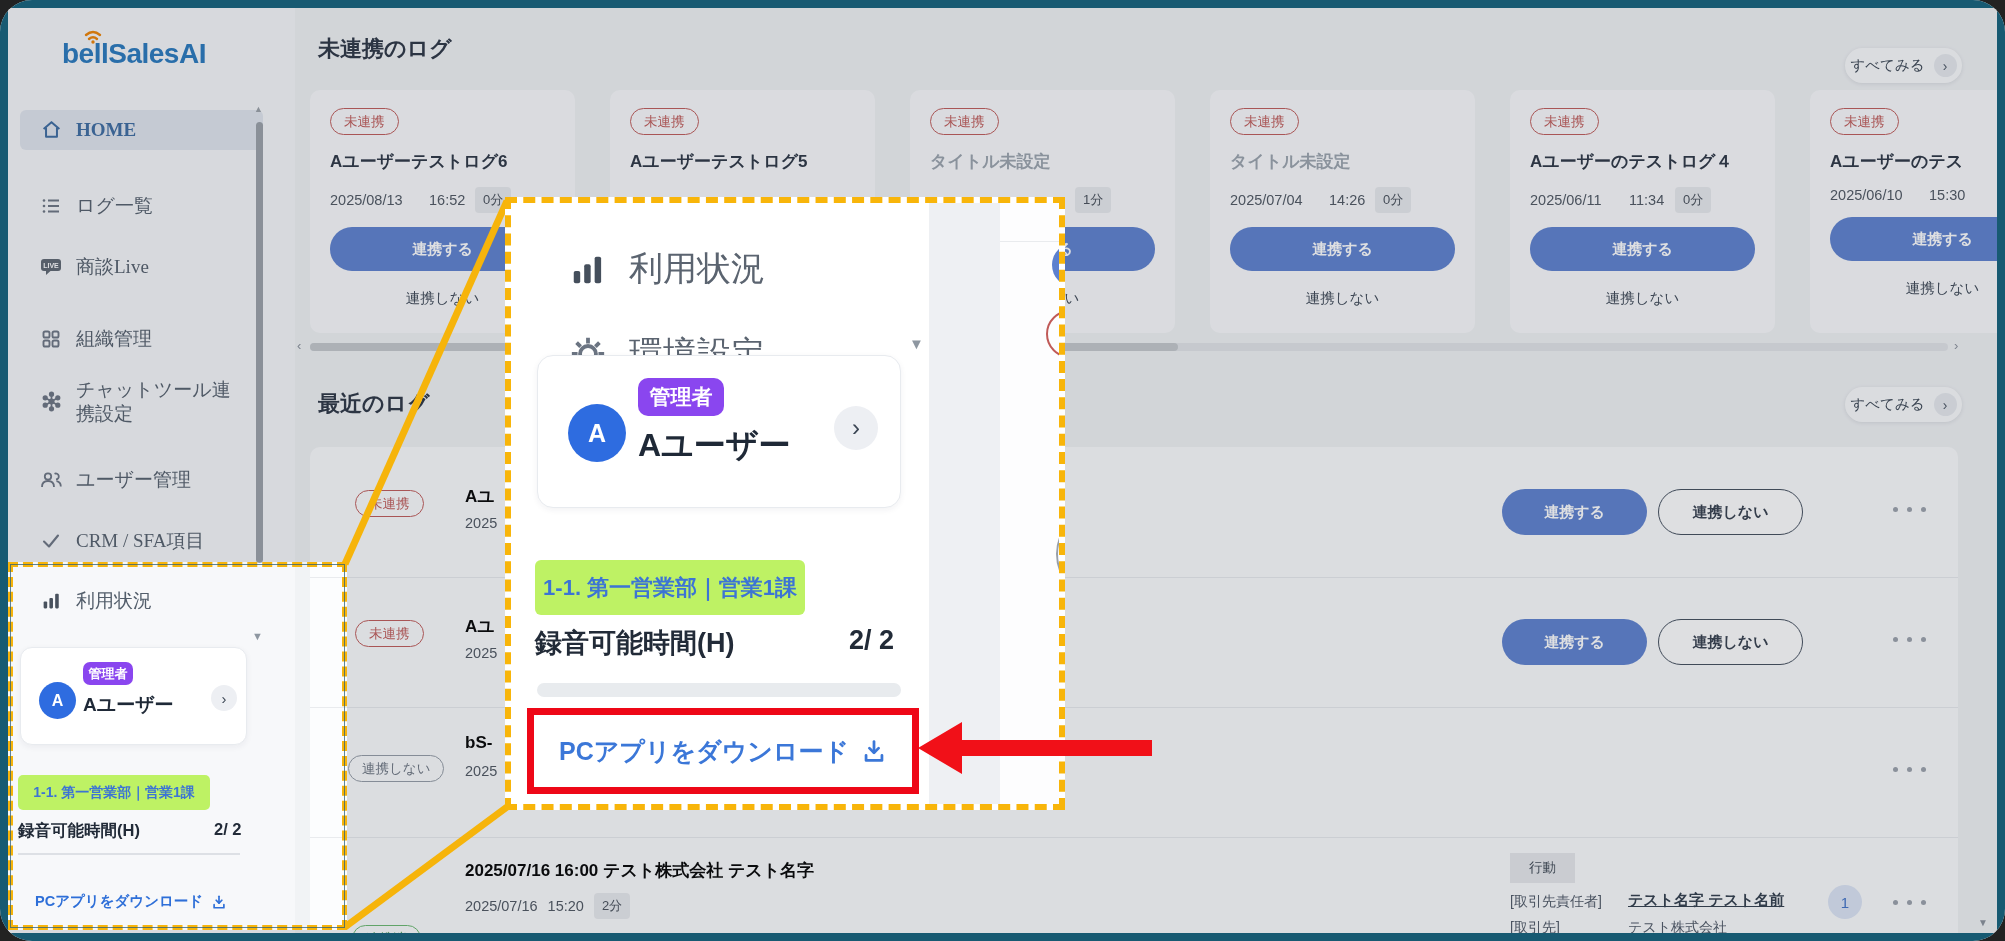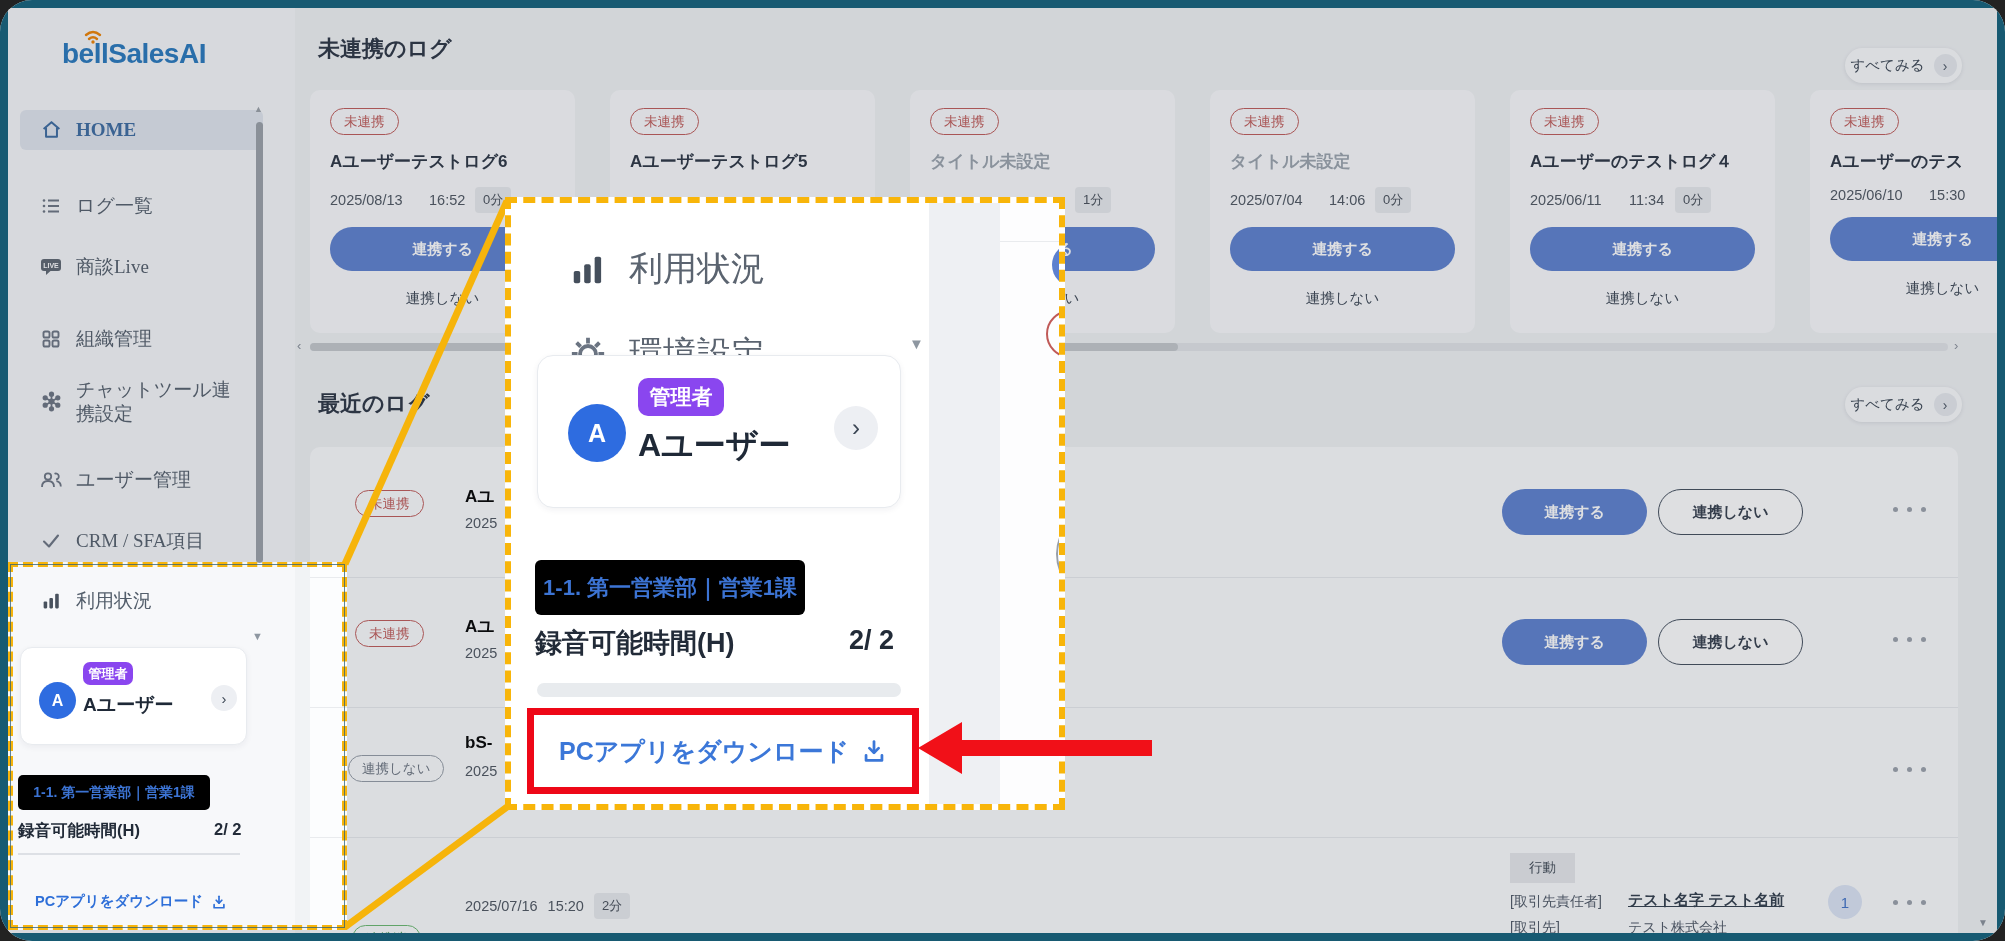--- a/index.html
+++ b/index.html
@@ -21,21 +21,21 @@
   .wrap2{width:160px;}
   .sb-scroll{position:absolute;left:248px;top:114px;width:7px;height:441px;background:#9aa1a8;border-radius:4px;}
   .sb-up{position:absolute;left:246px;top:96px;font-size:9px;color:#9aa1a8;}
   .caret-sm{font-size:11px;color:#8e97a1;}
 
   .ucard{background:#fff;border:1px solid #e8ebef;border-radius:12px;box-shadow:0 2px 6px rgba(30,40,60,.06);}
   .avatar{border-radius:50%;background:#2e6ce0;color:#fff;font-weight:bold;display:flex;align-items:center;justify-content:center;}
   .rolebadge{background:#8a46ef;color:#fff;border-radius:7px;display:flex;align-items:center;justify-content:center;font-weight:bold;}
   .uname{font-weight:bold;color:#1f2937;}
   .chevcirc{background:#edeff3;border-radius:50%;color:#3c4654;display:flex;align-items:center;justify-content:center;cursor:pointer;}
-  .teamchip{background:#000000;border-radius:5px;color:#3c74d4;font-weight:bold;display:flex;align-items:center;justify-content:center;}
+  .teamchip{background:#bef264;border-radius:5px;color:#3c74d4;font-weight:bold;display:flex;align-items:center;justify-content:center;}
   .reclabel{font-weight:bold;color:#222b38;}
   .divline{background:#dde0e5;height:2px;}
   .dlink{color:#2e6fd8;font-weight:bold;display:flex;align-items:center;gap:8px;cursor:pointer;}
 
   
   .h1{font-size:22px;font-weight:bold;color:#2a3342;}
   .viewall{background:#fbfcfd;border-radius:18px;box-shadow:0 1px 4px rgba(20,30,50,.10);
            display:flex;align-items:center;justify-content:center;gap:9px;font-size:14.5px;color:#3a4553;cursor:pointer;}
   .viewall .vchev{width:23px;height:23px;background:#e7eaef;border-radius:50%;display:flex;align-items:center;justify-content:center;font-size:14px;color:#4a5462;}
 
@@ -289,21 +289,21 @@
         <span class="durpill">1分</span>
       </div>
     <div class="btn-link">連携する</div>
     <div class="c-secondary">連携しない</div>
   </div>
   <div class="card" style="left:1210px;">
     <span class="statbadge">未連携</span>
     <div class="ctitle muted">タイトル未設定</div>
     <div class="cdaterow">
         <span class="cdate">2025/07/04</span>
-        <span class="ctime">14:06</span>
+        <span class="ctime">14:26</span>
         <span class="durpill">0分</span>
       </div>
     <div class="btn-link">連携する</div>
     <div class="c-secondary">連携しない</div>
   </div>
   <div class="card" style="left:1510px;">
     <span class="statbadge">未連携</span>
     <div class="ctitle">Aユーザーのテストログ４</div>
     <div class="cdaterow">
         <span class="cdate">2025/06/11</span>
@@ -366,20 +366,21 @@
     <span class="statbadge gray abs" style="left:38px;top:308px;">連携しない</span>
     <div class="rtitle abs" style="left:155px;top:286px;">bS-</div>
     <div class="rdate abs" style="left:155px;top:316px;">2025</div>
     <div class="dots abs" style="left:1583px;top:320px;">
         <i></i>
         <i></i>
         <i></i>
       </div>
 
     <span class="statbadge green abs" style="left:42px;top:442px;margin-top:36px;">連携済</span>
+    <div class="rtitle abs" style="left:155px;top:412px;">2025/07/16 16:00 テスト株式会社 テスト名字</div>
     <div class="rdate abs" style="left:155px;top:446px;">
       <span>2025/07/16</span>
       <span>15:20</span>
       <span class="durpill">2分</span>
     </div>
     <span class="chip-act abs" style="left:1200px;top:406px;">行動</span>
     <span class="bracket abs" style="left:1200px;top:446px;">[取引先責任者]</span>
     <span class="rlink abs" style="left:1318px;top:444px;">テスト名字 テスト名前</span>
     <span class="bracket abs" style="left:1200px;top:472px;">[取引先]</span>
     <span class="bracket abs" style="left:1318px;top:472px;">テスト株式会社</span>

